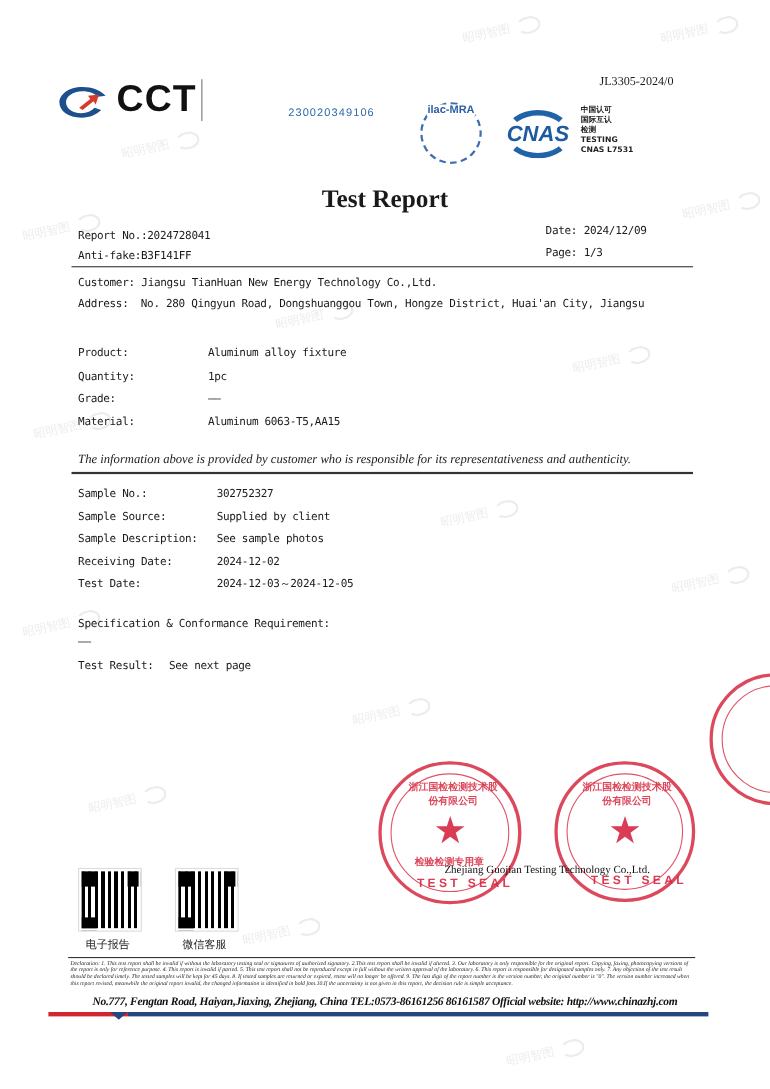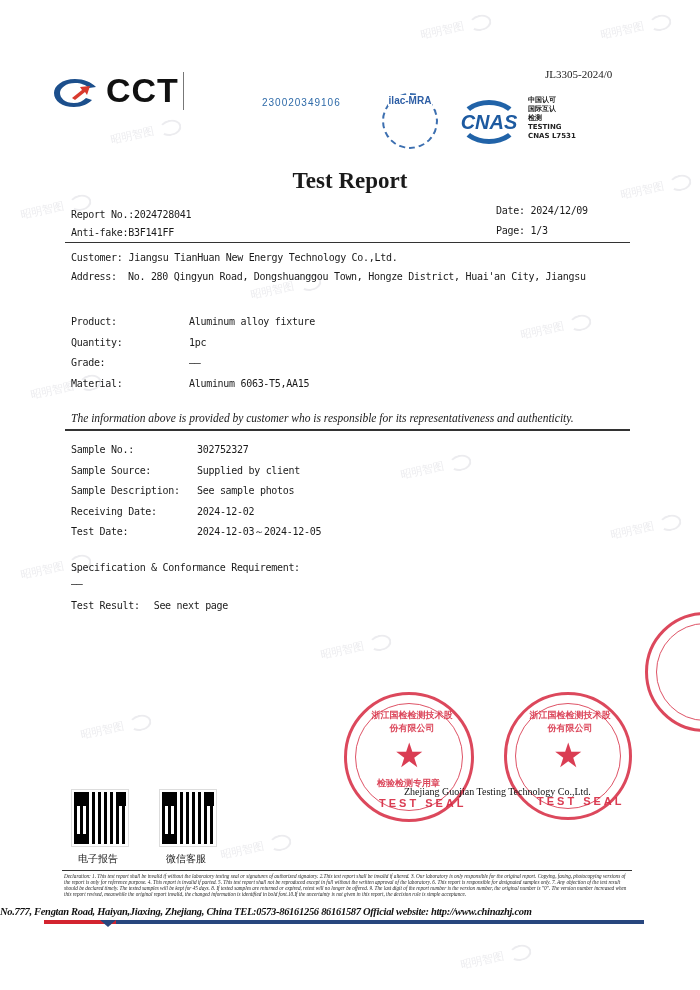--- a/index.html
+++ b/index.html
@@ -60,21 +60,21 @@
       linear-gradient(#000,#000) 42px 0/14px 14px no-repeat,
       linear-gradient(#000,#000) 0 42px/14px 14px no-repeat,
       repeating-linear-gradient(90deg, #000 0 3px, transparent 3px 6px),
       repeating-linear-gradient(0deg, transparent 0 2px, #fff 2px 5px);
     border: 2px solid #fff; outline: 1px solid #ddd; }
   .qr-cap { position: absolute; font-family: "DejaVu Sans", sans-serif; font-size: 10px; color: #222; }
 
   .decl-line { left: 62px; top: 870px; width: 570px; height: 1px; background: #333; }
   .decl { left: 64px; top: 873px; width: 566px; font-family: "Liberation Serif", serif; font-style: italic; font-size: 5.2px; line-height: 6px; color: #222; }
 
-  .footer-addr { left: 0; width: 700px; top: 906px; font-family: "Liberation Serif", serif; font-style: italic; font-weight: 700; font-size: 10.5px; color: #111; letter-spacing: -0.3px; }
+  .footer-addr { left: 0; width: 700px; top: 906px; text-align: center; font-family: "Liberation Serif", serif; font-style: italic; font-weight: 700; font-size: 10.5px; color: #111; letter-spacing: -0.3px; }
   .footer-bar { left: 44px; top: 920px; width: 600px; height: 4px; background: linear-gradient(90deg, #d3242f 0 12%, #27467e 12% 100%); }
   .footer-notch { left: 100px; top: 920px; width: 0; height: 0; border-left: 8px solid transparent; border-right: 8px solid transparent; border-top: 7px solid #27467e; }
 </style>
 </head>
 <body>
 
 <div>
   <span class="wm" style="left:420px;top:20px">昭明智图</span>
   <span class="wm" style="left:600px;top:20px">昭明智图</span>
   <span class="wm" style="left:110px;top:125px">昭明智图</span>

